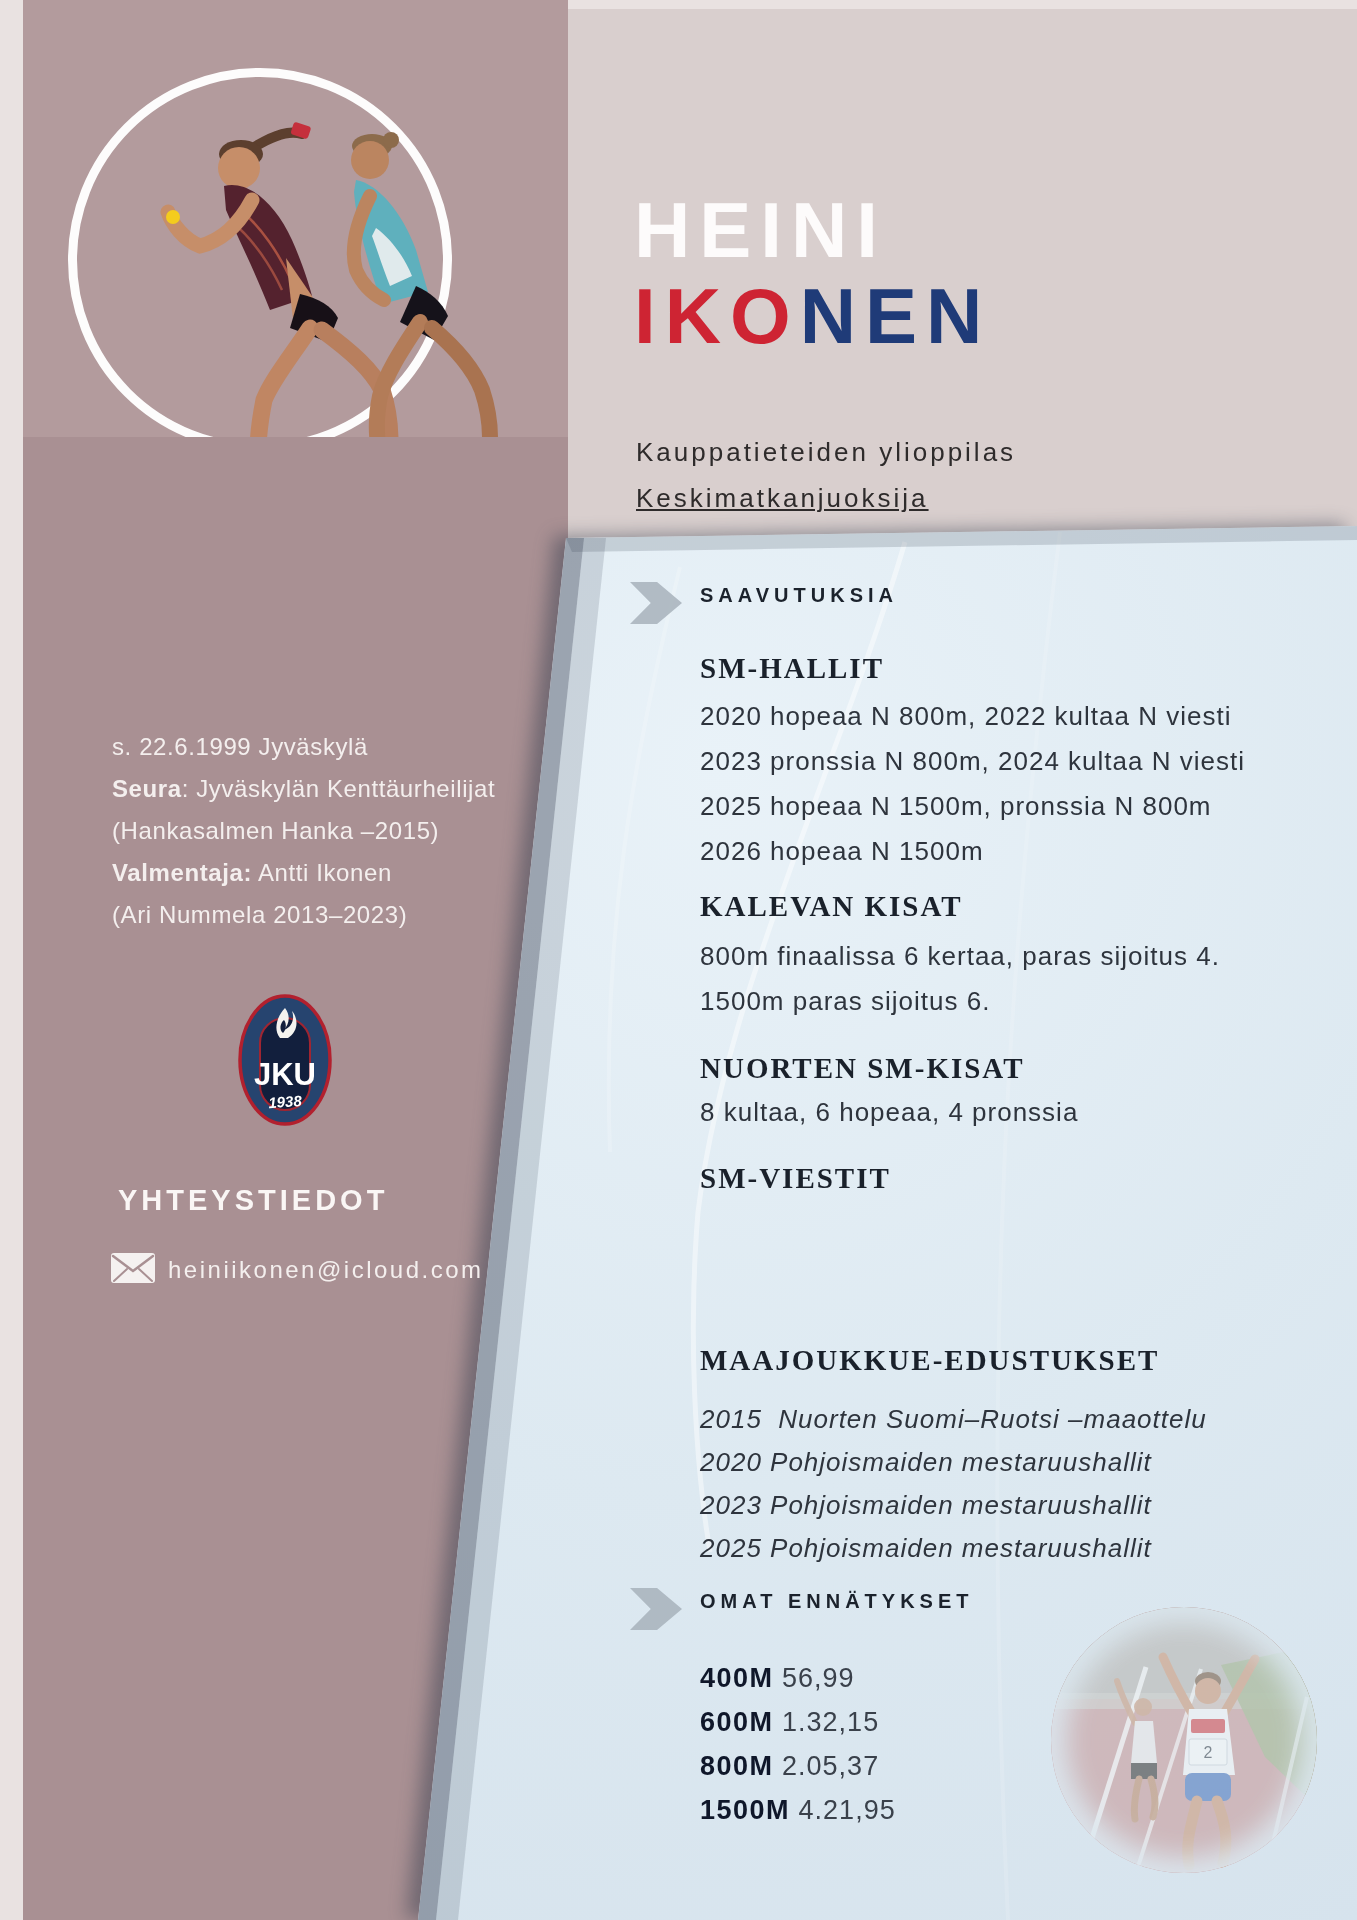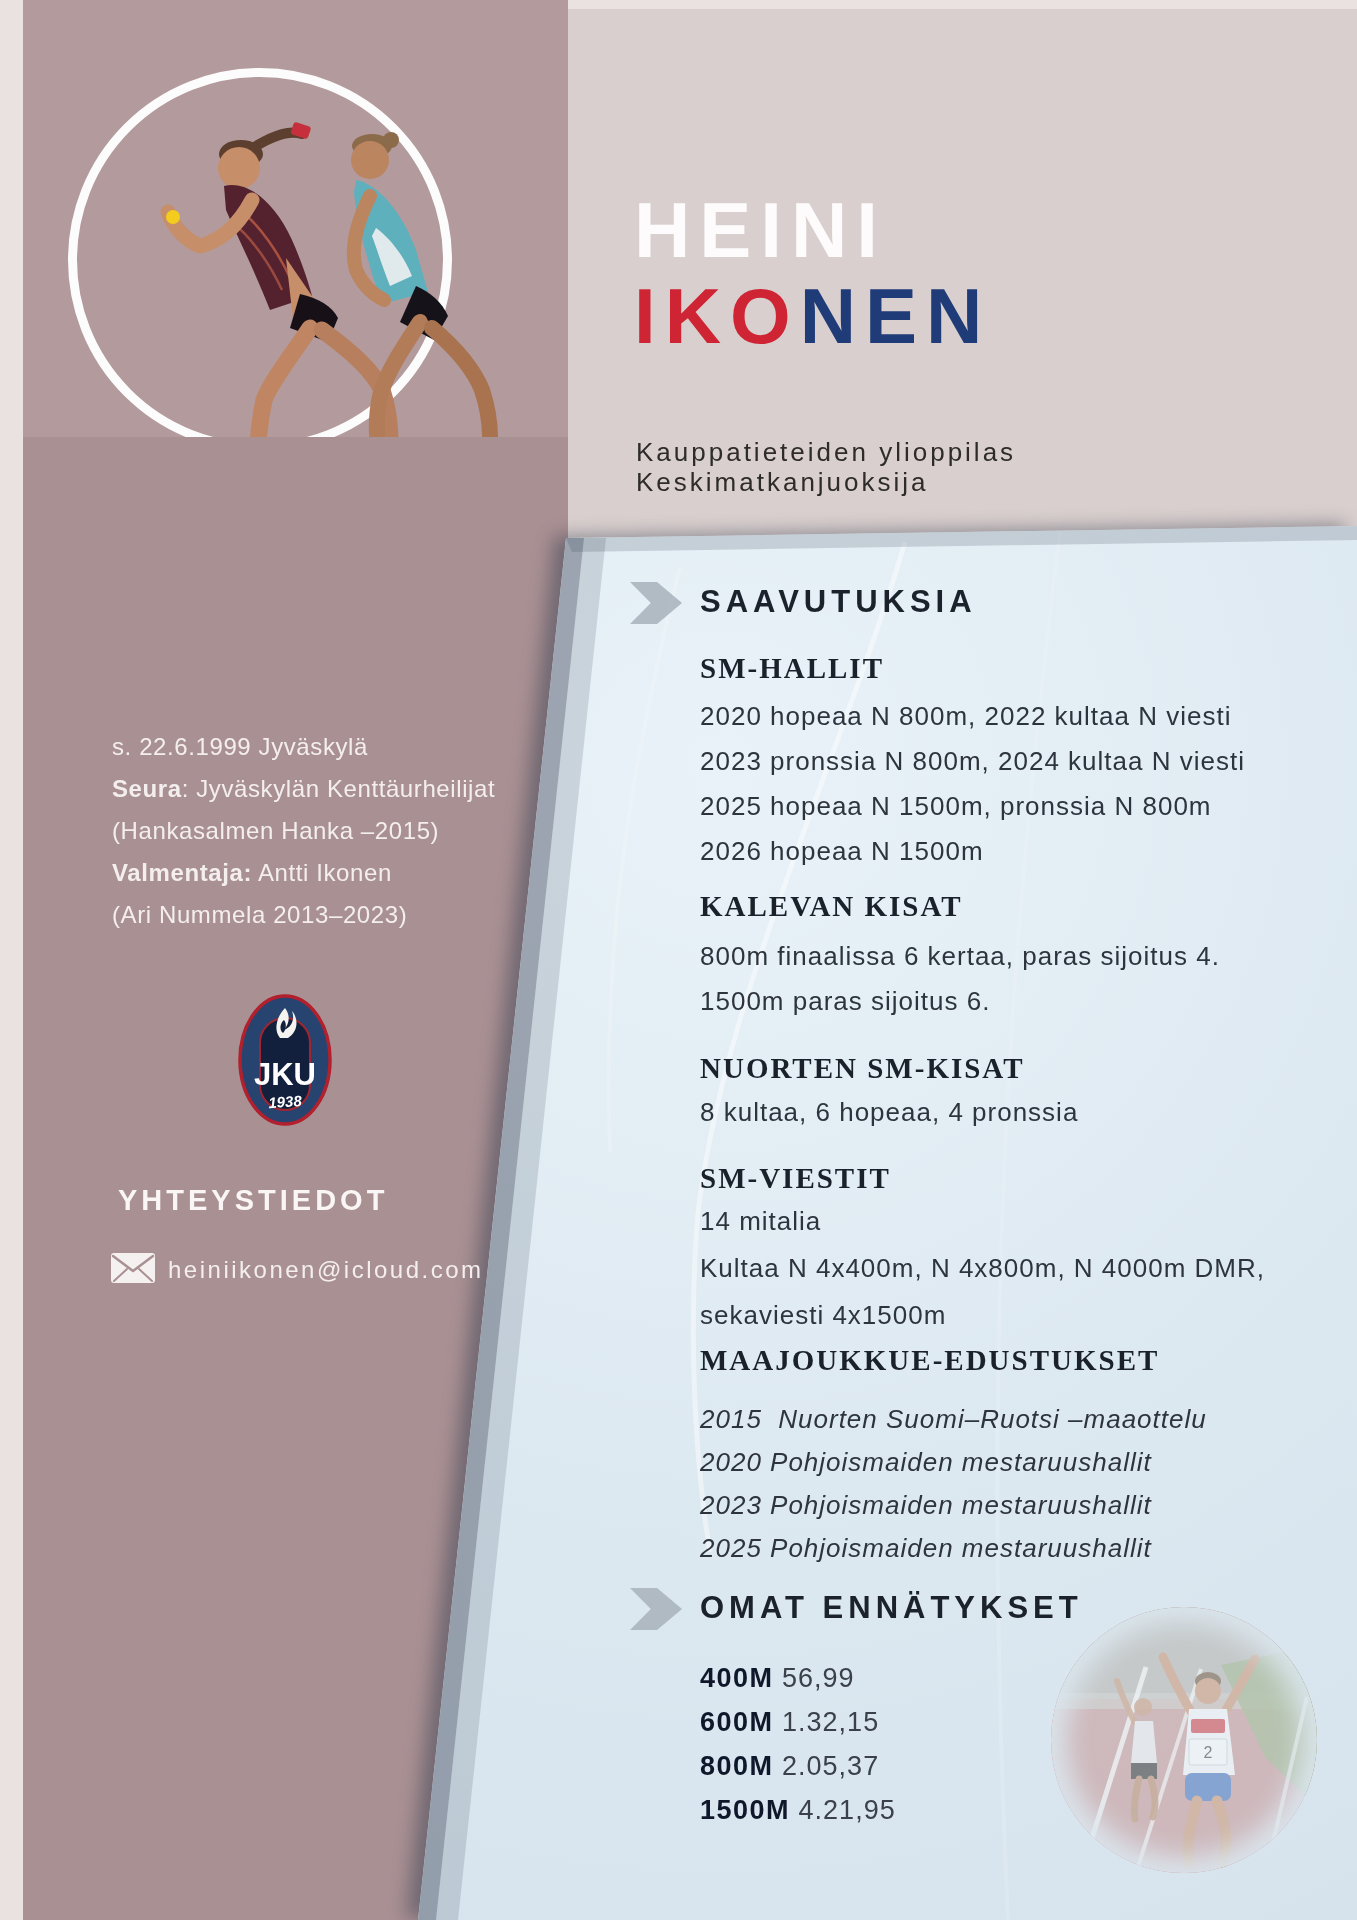--- a/index.html
+++ b/index.html
@@ -21,21 +21,21 @@
   .runners-svg{left:37px;top:88px;}
 
   
   .name-line{left:66px;font-weight:bold;font-size:78px;letter-spacing:9px;line-height:1;white-space:pre;}
   .nm1{top:182px;color:#fdfbfb;}
   .nm2{top:268px;}
   .nm-red{color:#ce2433;}
   .nm-blue{color:#1f3b78;}
   .subtitle{left:68px;font-size:26px;letter-spacing:3px;color:#2e2b2b;white-space:pre;}
   .sub1{top:428px;}
-  .sub2{top:458px;}
+  .sub2{top:474px;text-decoration:underline;}
 
   
   .blue-wrap{left:380px;top:512px;width:977px;height:1408px;
     filter:drop-shadow(-12px -2px 9px rgba(52,60,78,.48));}
   .blue-panel{position:absolute;left:0;top:0;width:977px;height:1408px;
     clip-path:polygon(186px 26px,977px 14px,977px 1408px,38px 1408px);
     background:radial-gradient(circle at 35% 18%,#e9f2f8 0%,#dde9f1 55%,#d6e3ed 100%);}
   .edge-strip1{position:absolute;left:0;top:0;width:977px;height:1408px;
     clip-path:polygon(186px 26px,204px 26px,56px 1408px,38px 1408px);
     background:rgba(52,60,78,.42);}
@@ -52,21 +52,21 @@
 
   
   .side-info{left:112px;top:726px;color:#f4efee;font-size:24px;letter-spacing:.6px;line-height:42px;}
   .side-info div{white-space:pre;}
   .side-bold{font-weight:bold;}
   .contact-head{left:118px;top:1184px;color:#faf6f5;font-size:29px;font-weight:bold;letter-spacing:4px;white-space:pre;}
   .email-icon{left:110px;top:1252px;}
   .email-text{left:168px;top:1256px;color:#f4efee;font-size:24px;letter-spacing:2.5px;white-space:pre;}
 
   
-  .big-head{font-size:31px;font-weight:bold;letter-spacing:5px;color:#1b222c;white-space:pre;}
+  .big-head{font-size:20px;font-weight:bold;letter-spacing:5px;color:#1b222c;white-space:pre;}
   .sec-title{font-family:"Liberation Serif",serif;font-size:29px;font-weight:bold;
     letter-spacing:2px;color:#1a212b;white-space:pre;}
   .ach-lines{font-size:26px;color:#2e343d;letter-spacing:1px;}
   .ach-lines div{white-space:pre;}
   .lh45 div{line-height:45px;}
   .lh47 div{line-height:47px;}
   .lh43 div{line-height:43px;font-style:italic;}
 
   
   .rec-lines{left:700px;top:1656px;font-size:27px;line-height:44px;color:#3a414b;letter-spacing:1px;}
@@ -180,25 +180,20 @@
     <div>800m finaalissa 6 kertaa, paras sijoitus 4.</div>
     <div>1500m paras sijoitus 6.</div>
   </div>
 
   <div class="abs sec-title" style="left:700px;top:1052px">NUORTEN SM-KISAT</div>
   <div class="abs ach-lines lh45" style="left:700px;top:1090px">
     <div>8 kultaa, 6 hopeaa, 4 pronssia</div>
   </div>
 
   <div class="abs sec-title" style="left:700px;top:1162px">SM-VIESTIT</div>
-  <div class="abs ach-lines lh47" style="left:700px;top:1198px">
-    <div>14 mitalia</div>
-    <div>Kultaa N 4x400m, N 4x800m, N 4000m DMR,</div>
-    <div>sekaviesti 4x1500m</div>
-  </div>
 
   <div class="abs sec-title" style="left:700px;top:1344px">MAAJOUKKUE-EDUSTUKSET</div>
   <div class="abs ach-lines lh43" style="left:700px;top:1398px">
     <div>2015  Nuorten Suomi–Ruotsi –maaottelu</div>
     <div>2020 Pohjoismaiden mestaruushallit</div>
     <div>2023 Pohjoismaiden mestaruushallit</div>
     <div>2025 Pohjoismaiden mestaruushallit</div>
   </div>
 
   <div class="abs chev" style="left:630px;top:1588px"></div>

